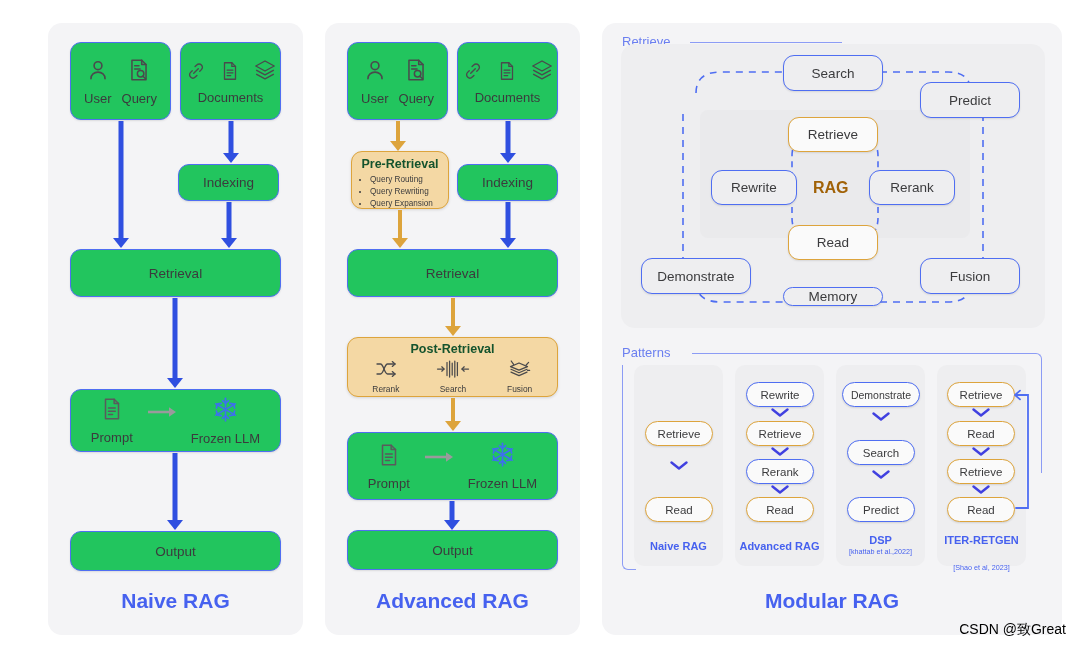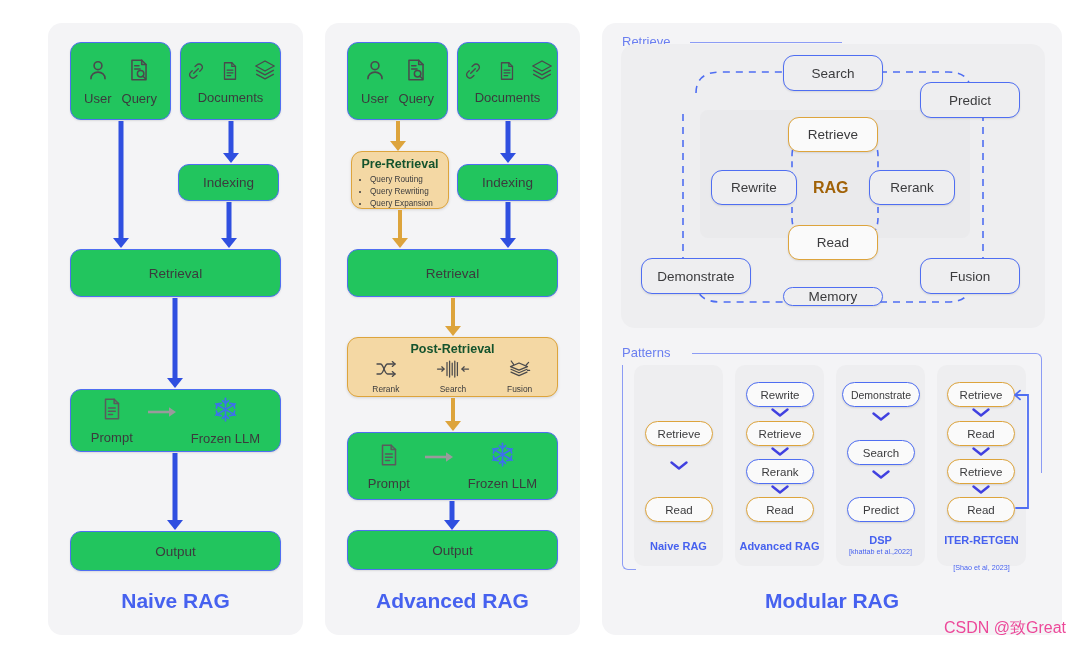--- a/index.html
+++ b/index.html
@@ -142,22 +142,22 @@
     position: absolute; text-align: center;
     color: #4661ef; font-size: 7.2px;
     width: 100%;
   }
 
   .loop { position: absolute; }
 
   .watermark {
     position: absolute;
     right: 14px; bottom: 8px;
-    color: #ec4899;
-    font-size: 16px;
+    color: #000000;
+    font-size: 14px;
   }
 </style>
 </head>
 <body>
 
 <div class="stage">
 
   <div class="panel" style="left:48px; top:23px; width:255px; height:612px;"></div>
 
   <div class="box" style="left:70px; top:42px; width:101px; height:78px;">

